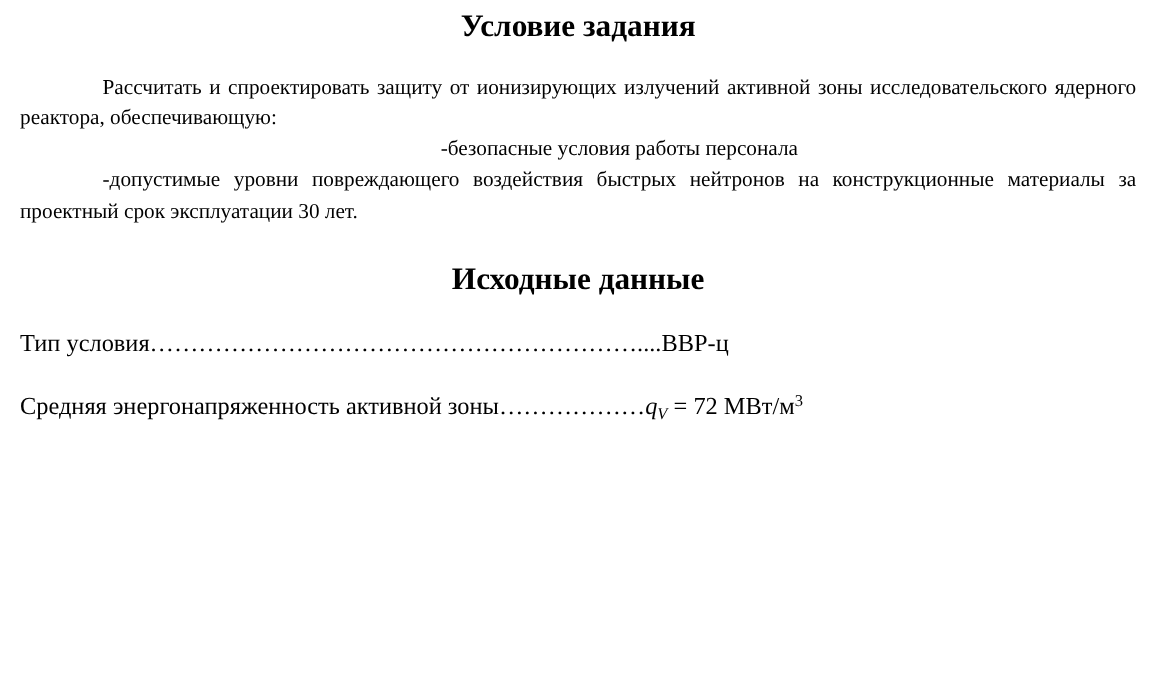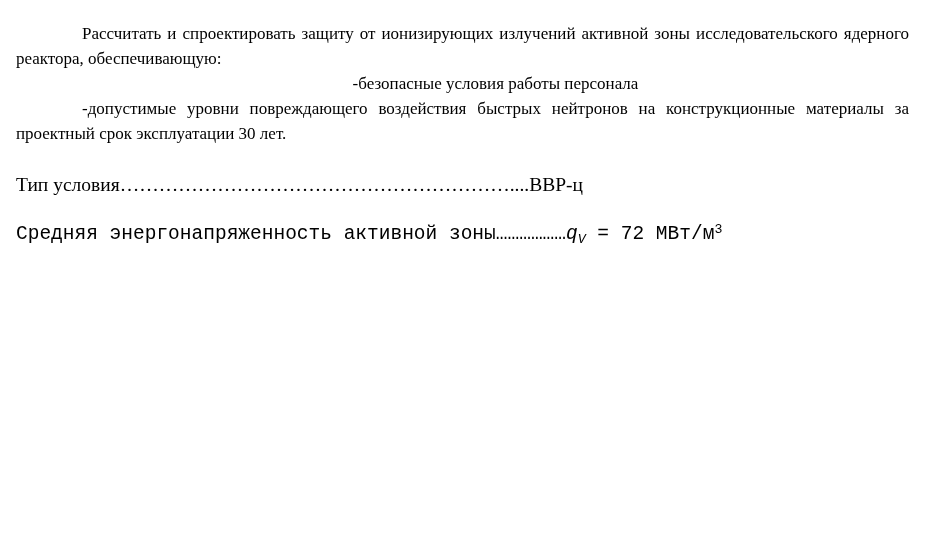--- a/index.html
+++ b/index.html
@@ -53,21 +53,20 @@
     margin-top: 26px;
     font-size: 19.5px;
     line-height: 1.2;
   }
   .data-row {
     margin: 0 0 26px 0;
     white-space: nowrap;
   }
   .data-row:last-child {
     margin-bottom: 12px;
-    font-family: Liberation Mono, monospace;
   }
   .dots {
     letter-spacing: 0px;
   }
   .val-italic {
     font-style: italic;
   }
   sub {
     font-size: 0.68em;
     vertical-align: -0.28em;
@@ -78,27 +77,29 @@
   }
   .sub-it {
     font-style: italic;
   }
 </style>
 </head>
 <body>
 
 <div class="page">
 
+  <h1 class="heading heading-1">Условие задания</h1>
 
   <div class="body-block">
     <p class="para">Рассчитать и спроектировать защиту от ионизирующих излучений активной зоны исследовательского ядерного реактора, обеспечивающую:</p>
     <p class="para no-just">-безопасные условия работы персонала</p>
     <p class="para">-допустимые уровни повреждающего воздействия быстрых нейтронов на конструкционные материалы за проектный срок эксплуатации 30 лет.</p>
   </div>
 
+  <h1 class="heading heading-2">Исходные данные</h1>
 
   <div class="data-block">
 
     <p class="data-row"><span>Тип условия</span><span class="dots">……………………………………………………....</span><span>ВВР-ц</span></p>
 
 
     <p class="data-row"><span>Средняя энергонапряженность активной зоны</span><span class="dots">………………</span><span class="val-italic">q</span><sub class="sub-it">V</sub><span> = 72 МВт/м</span><sup>3</sup></p>
 
   </div>
 

